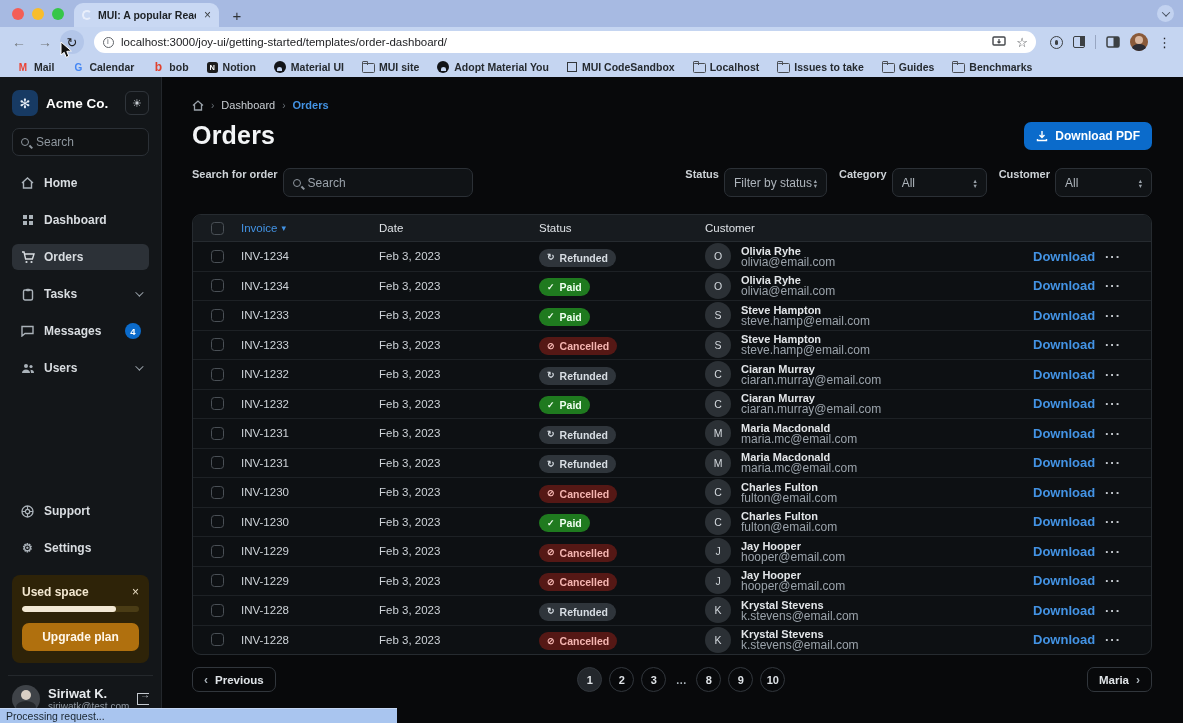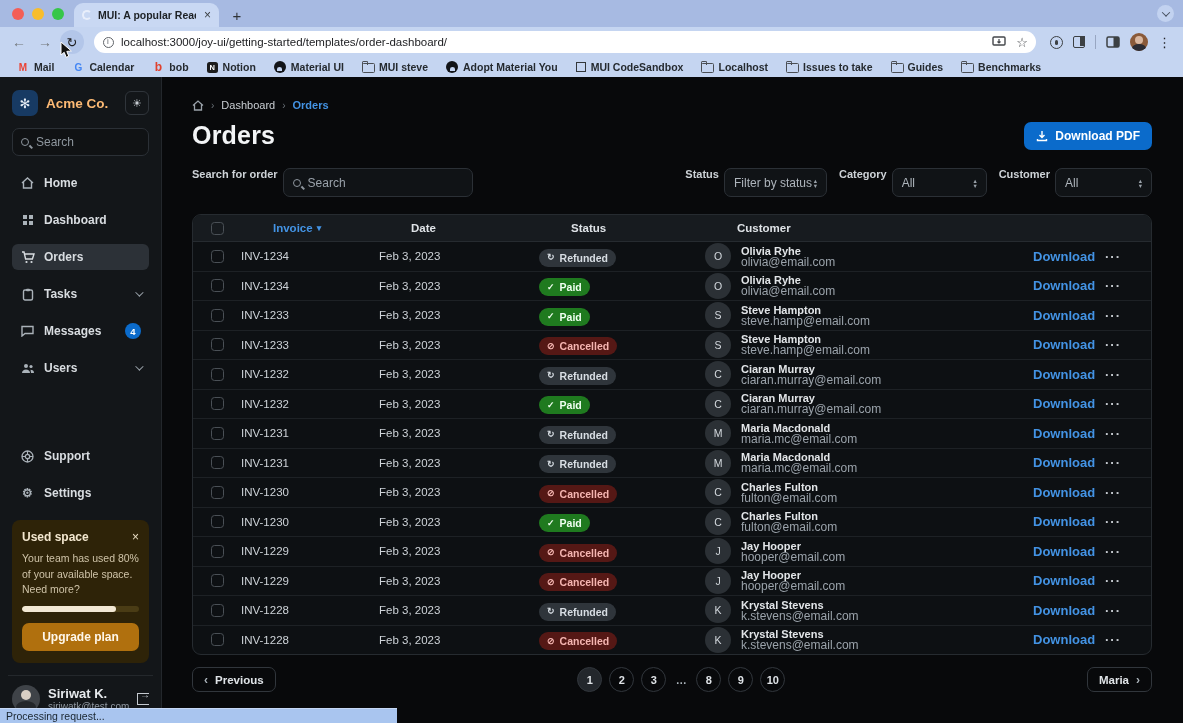--- a/index.html
+++ b/index.html
@@ -56,21 +56,21 @@
   
   .cursor { position:absolute; left:60px; top:41px; z-index:50; }
 
   
   .app { position:absolute; left:0; top:77px; width:1183px; height:646px; background:#08090b; display:flex; }
 
   
   .sidebar { width:162px; height:646px; background:#131619; border-right:1px solid #23272c; display:flex; flex-direction:column; padding:13px 12px 10px; flex:none; }
   .brand-row { display:flex; align-items:center; gap:8px; margin-bottom:12px; }
   .brand-logo { width:26px; height:26px; border-radius:7px; background:#173a63; color:#e8eef6; display:flex; align-items:center; justify-content:center; font-size:13px; flex:none; }
-  .brand-name { font-size:13.5px; font-weight:bold; color:#fdba74; flex:1; }
+  .brand-name { font-size:13.5px; font-weight:bold; color:#ffffff; flex:1; }
   .mode-btn { width:24px; height:24px; border:1px solid #30353b; border-radius:6px; color:#c8cdd3; font-size:11px; display:flex; align-items:center; justify-content:center; background:transparent; }
   .side-search { height:28px; background:#101214; border:1px solid #2b3036; border-radius:7px; display:flex; align-items:center; gap:7px; padding:0 8px; margin-bottom:14px; }
   .mag { width:8px; height:8px; border:1.5px solid #8e969e; border-radius:50%; position:relative; flex:none; }
   .mag::after { content:""; position:absolute; left:7px; top:7px; width:4px; height:1.5px; background:#8e969e; transform:rotate(45deg); }
   .side-search input { background:transparent; border:none; outline:none; color:#cfd4da; font-size:12px; width:100%; font-family:"Liberation Sans",sans-serif; }
   .side-search input::placeholder { color:#8e969e; }
   .nav { display:flex; flex-direction:column; gap:11px; }
   .nav-item { display:flex; align-items:center; gap:9px; height:26px; border-radius:6px; padding:0 8px; color:#d9dde1; font-size:12px; font-weight:bold; }
   .nav-item.selected { background:#2c3137; }
   .nav-ic { width:15px; display:flex; justify-content:center; color:#aab2b9; flex:none; }
@@ -118,21 +118,21 @@
   .finput input { background:transparent; border:none; outline:none; color:#cfd4da; font-size:12px; width:100%; font-family:"Liberation Sans",sans-serif; }
   .finput input::placeholder { color:#9aa2aa; }
   .fselect { height:29px; background:#101316; border:1px solid #2b3036; border-radius:7px; display:flex; align-items:center; justify-content:space-between; padding:0 9px; font-size:12px; color:#aeb5bc; }
   .fselect.w103{width:103px;} .fselect.w95{width:95px;} .fselect.w97{width:97px;}
   .updown { display:flex; flex-direction:column; line-height:5px; font-size:6.5px; color:#9aa2aa; }
 
   
   .table-card { border:1px solid #262b30; border-radius:9px; background:#0d1013; height:441px; display:flex; flex-direction:column; overflow:hidden; }
   .tgrid { display:grid; grid-template-columns:48px 138px 160px 166px 1fr 72px 46px; align-items:center; }
   .thead { height:27px; background:#171b1f; border-bottom:1px solid #262b30; flex:none; }
-  .th { font-size:11.5px; font-weight:bold; color:#dee2e6;margin-left:32px; }
+  .th { font-size:11.5px; font-weight:normal; color:#dee2e6; }
   .th.sort { color:#4393e4; display:flex; align-items:center; gap:4px; }
   .trow { flex:1; border-bottom:1px solid #1d2125; }
   .trow:last-child { border-bottom:none; }
   .cell-check { display:flex; justify-content:center; }
   .checkbox { width:13px; height:13px; border:1.4px solid #4a5056; border-radius:3.5px; background:transparent; }
   .td-inv { font-size:11.5px; color:#ced3d8; }
   .td-date { font-size:11.5px; color:#ced3d8; }
   .chip { display:inline-flex; align-items:center; gap:5px; height:18px; border-radius:9px; padding:0 8px; font-size:10.5px; font-weight:bold; width:auto; }
   .chip.paid { background:#1f7a1f; color:#f0fff2; }
   .chip.refunded { background:#2f353b; color:#d8dee4; }
@@ -231,21 +231,21 @@
       <span class="bm-label">Notion</span>
     </div>
 
     <div class="bm-item">
       <span class="bm-icon github"></span>
       <span class="bm-label">Material UI</span>
     </div>
 
     <div class="bm-item">
       <span class="bm-icon folder"></span>
-      <span class="bm-label">MUI steve</span>
+      <span class="bm-label">MUI site</span>
     </div>
 
     <div class="bm-item">
       <span class="bm-icon github"></span>
       <span class="bm-label">Adopt Material You</span>
     </div>
 
     <div class="bm-item">
       <span class="bm-icon square"></span>
       <span class="bm-label">MUI CodeSandbox</span>
@@ -371,21 +371,20 @@
         <span class="nav-ic">⚙</span>
         <span>Settings</span>
       </div>
     </div>
 
     <div class="space-card">
       <div class="space-head">
         <span class="space-title">Used space</span>
         <span class="space-close">×</span>
       </div>
-      <div class="space-body">Your team has used 80% of your available space. Need more?</div>
       <div class="space-track">
         <div class="space-fill" style="width: 80%;"></div>
       </div>
       <button class="upgrade-btn">Upgrade plan</button>
     </div>
 
     <div class="side-divider"></div>
 
     <div class="user-row">
       <span class="user-avatar"></span>

